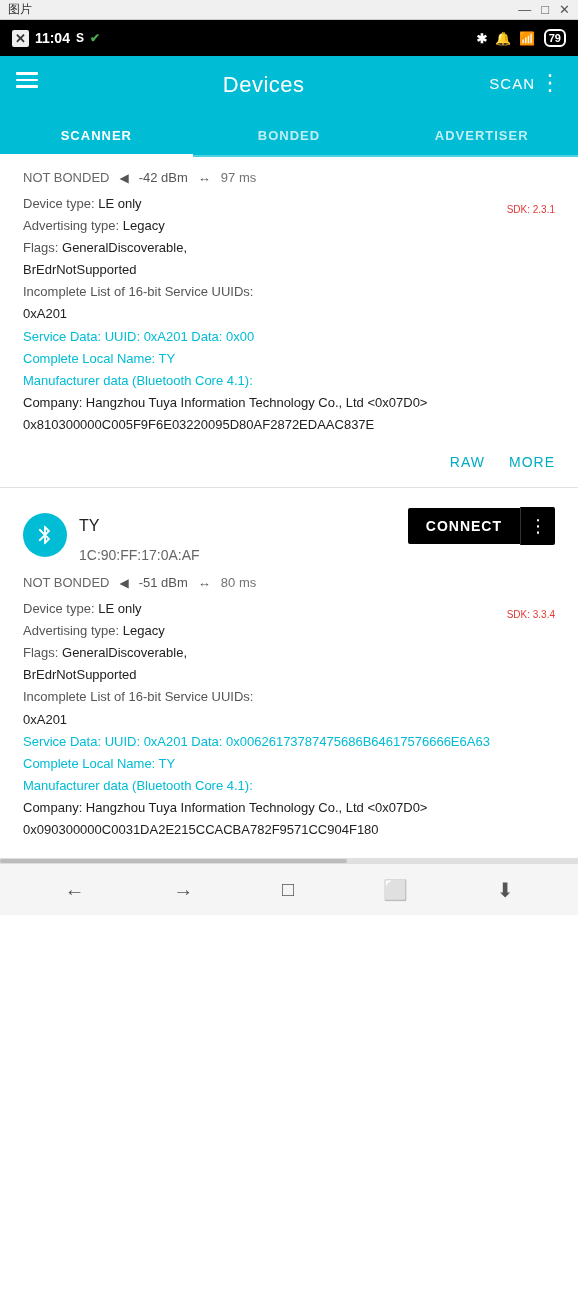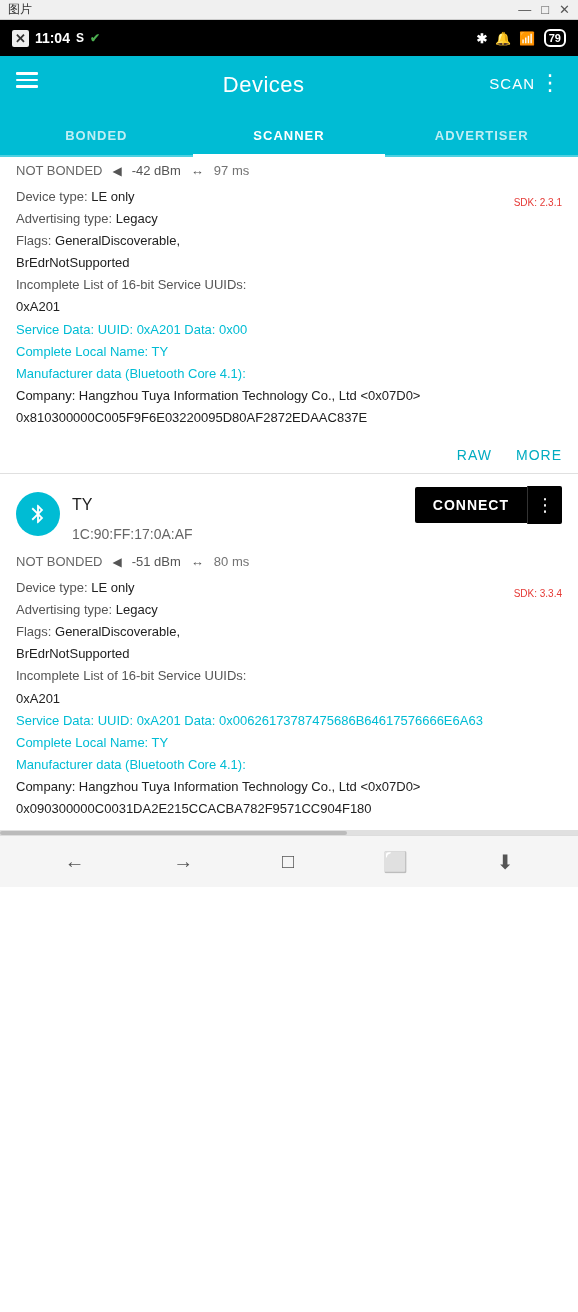--- a/index.html
+++ b/index.html
@@ -141,21 +141,21 @@
     }
 
     
     .device-list {
       background: #fff;
     }
 
     
     .device-card {
       border-bottom: 1px solid #e0e0e0;
-      padding: 0;
+      padding: 7px;
     }
 
     .device-header {
       display: flex;
       align-items: center;
       padding: 12px 16px 6px 16px;
       gap: 12px;
     }
     .device-icon {
       width: 44px;
@@ -329,25 +329,25 @@
     <span></span>
   </div>
   <span class="app-header-title">Devices</span>
   <div class="app-header-right">
     <span>SCAN</span>
     <span class="more-dots">⋮</span>
   </div>
 </div>
 
 <div class="tab-bar">
+  <div class="tab-item active">
+    <span>SCANNER</span>
+  </div>
   <div class="tab-item">
     <span>BONDED</span>
-  </div>
-  <div class="tab-item active">
-    <span>SCANNER</span>
   </div>
   <div class="tab-item">
     <span>ADVERTISER</span>
   </div>
 </div>
 
 <div class="device-list">
 
   <div class="device-card">
     <div class="status-line">

